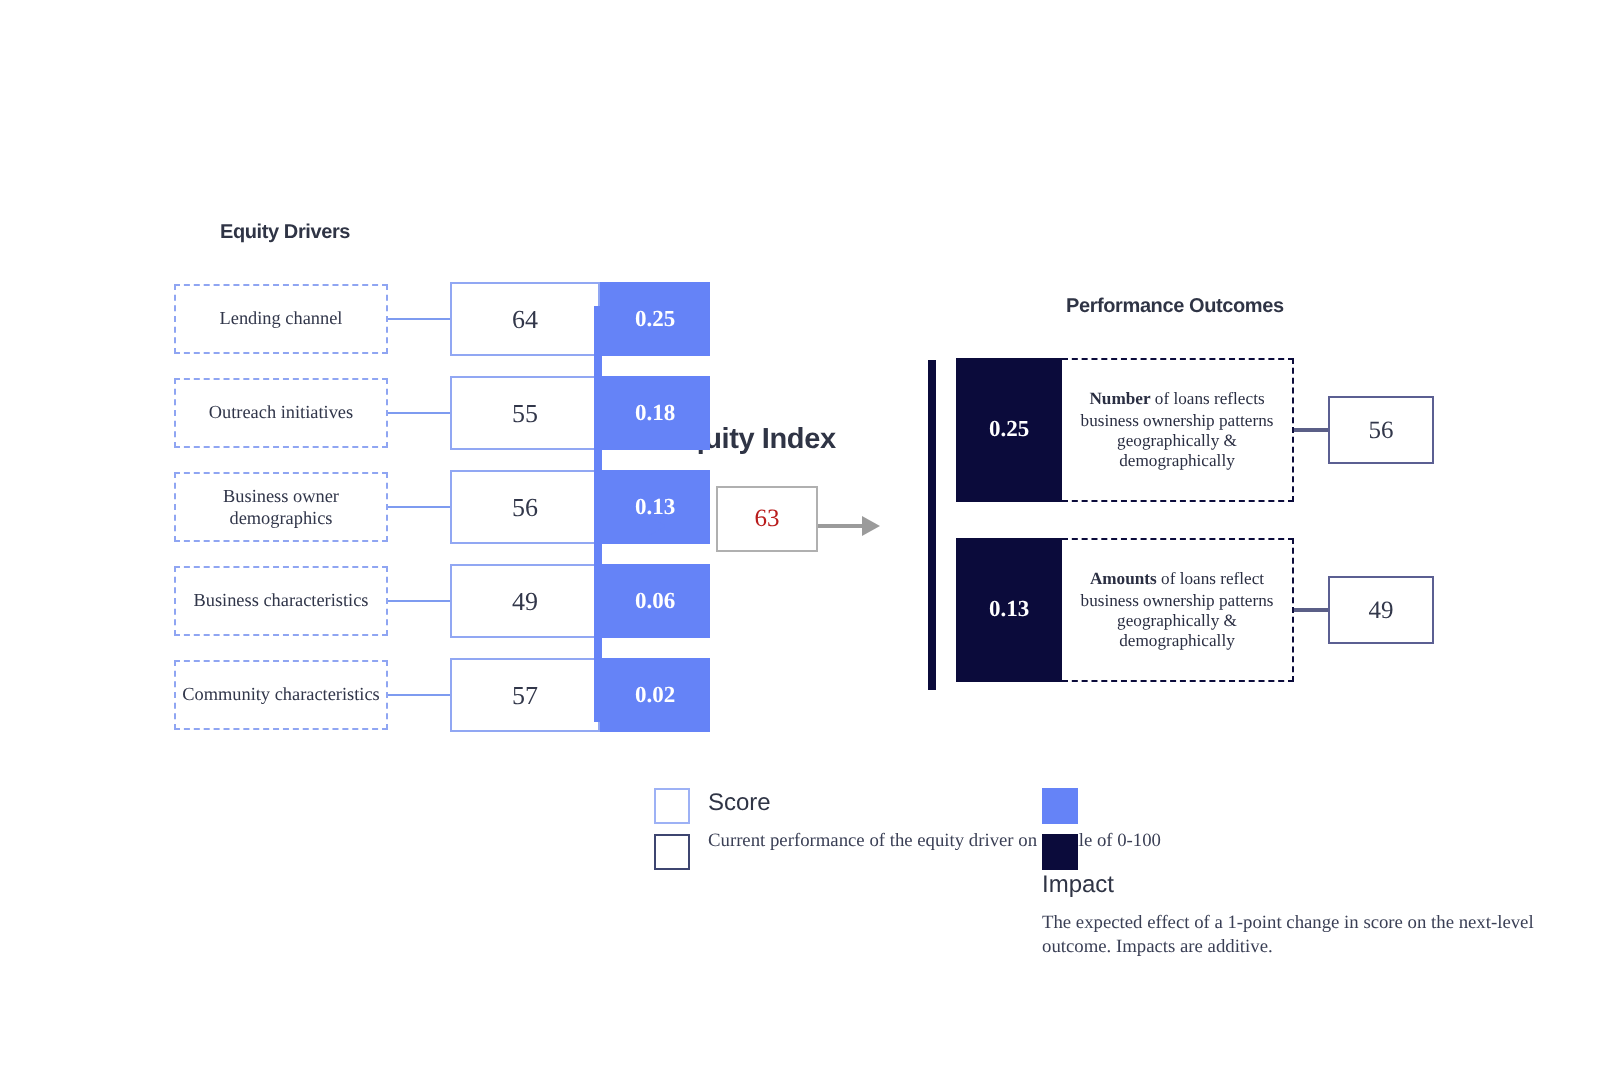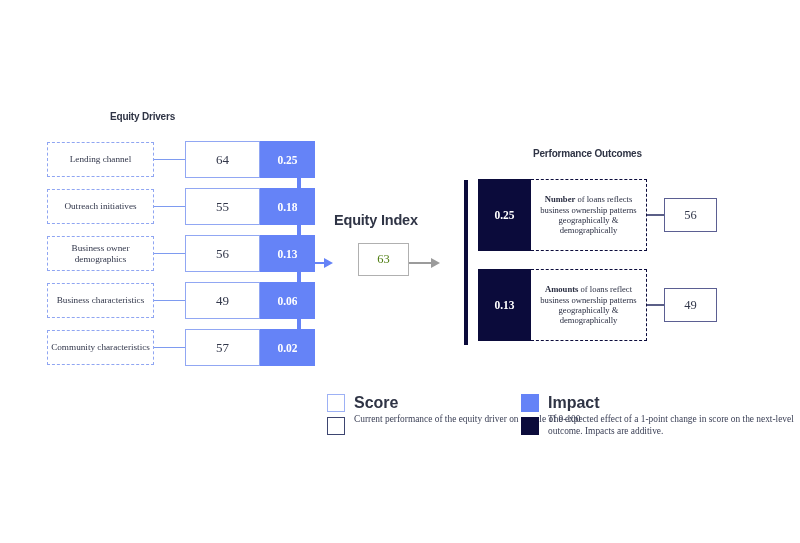--- a/index.html
+++ b/index.html
@@ -53,20 +53,21 @@
     box-sizing: border-box;
     border: 1.4px dashed #8fa5f2;
     display: flex;
     align-items: center;
     justify-content: center;
     text-align: center;
     font-size: 9.2px;
     line-height: 11px;
     color: #31364a;
     padding: 12px 3px;
+    margin-left: 40px;
   }
 
   .connector {
     width: 31px;
     height: 1.4px;
     background: #7e9bf0;
   }
 
   .score-box {
     width: 75px;
@@ -131,21 +132,21 @@
     top: 243px;
     width: 51px;
     height: 33px;
     box-sizing: border-box;
     border: 1.5px solid #b0b0b0;
     background: #ffffff;
     display: flex;
     align-items: center;
     justify-content: center;
     font-size: 12.5px;
-    color: #4d7c0f;
+    color: #b91c1c;
   }
 
   
   #outcome-bar {
     position: absolute;
     left: 464px;
     top: 180px;
     width: 4px;
     height: 165px;
     background: #0b0b3b;
@@ -209,21 +210,21 @@
     color: #32374a;
   }
 
   
   .legend-item {
     position: absolute;
     display: flex;
     align-items: flex-start;
   }
   #legend-score { left: 327px; top: 394px; }
-  #legend-impact { left: 521px; top: 394px; }
+  #legend-impact { left: 521px; top: 394px; flex-direction: column; }
 
   .swatch-stack {
     display: flex;
     flex-direction: column;
     gap: 5px;
     margin-right: 9px;
     flex: none;
   }
   .swatch {
     width: 18px;
@@ -231,24 +232,24 @@
     box-sizing: border-box;
   }
   .sw-score-top { border: 1.8px solid #9db1f5; background: #ffffff; }
   .sw-score-bottom { border: 1.8px solid #3d4570; background: #ffffff; }
   .sw-impact-top { background: #6583f7; }
   .sw-impact-bottom { background: #0b0b3b; }
 
   .legend-text { padding-top: 0px; }
   .legend-title {
     font-family: "Liberation Sans", sans-serif;
-    font-weight: bold;
-    font-size: 16px;
+    font-weight: normal;
+    font-size: 12px;
     color: #2f3445;
-    margin-bottom: 2px;
+    margin-bottom: 8px;
   }
   .legend-desc {
     font-size: 9.4px;
     line-height: 11.6px;
     color: #3a3f55;
     max-width: 260px;
   }
 </style>
 </head>
 <body>

